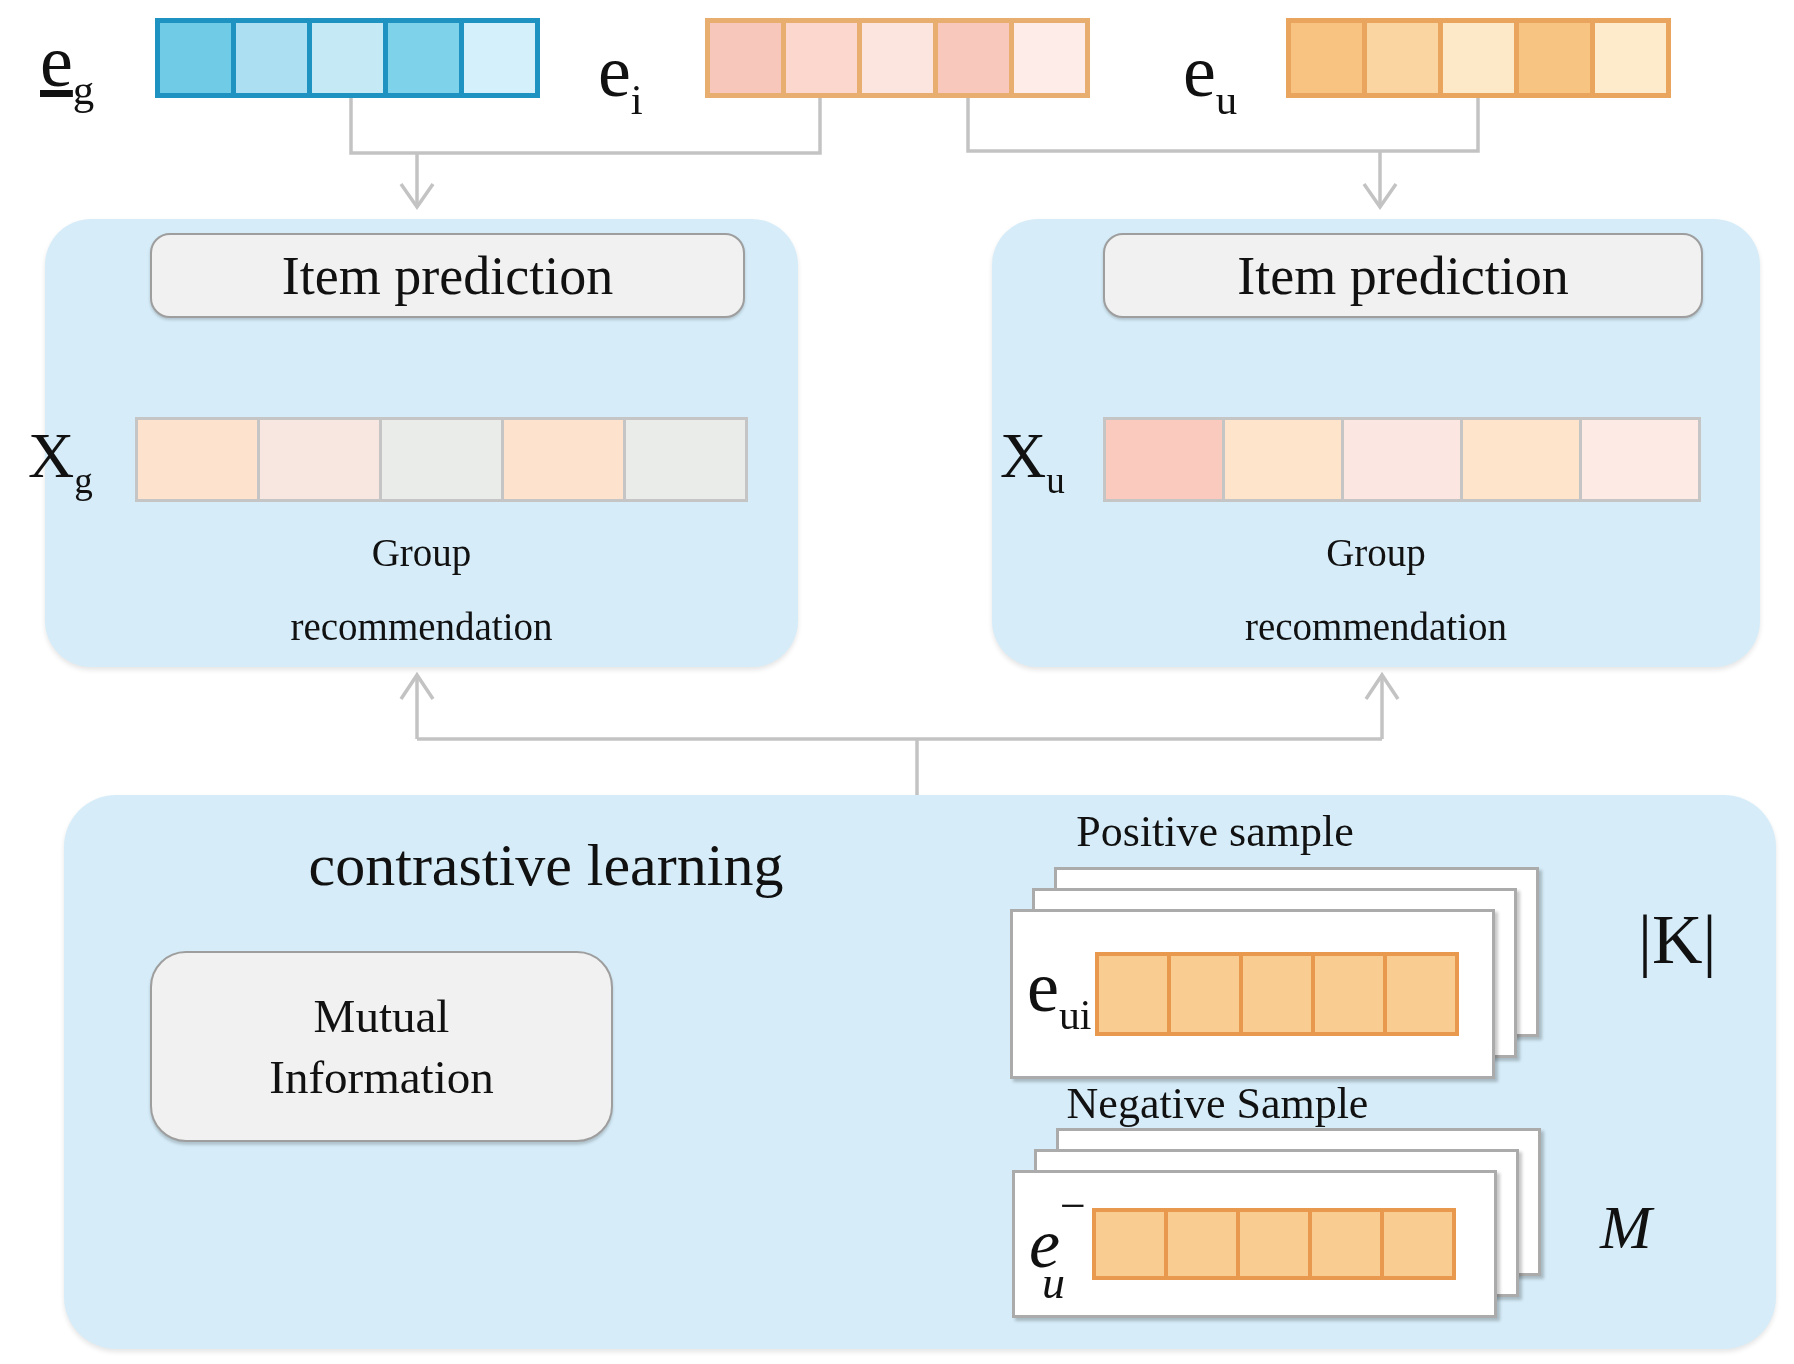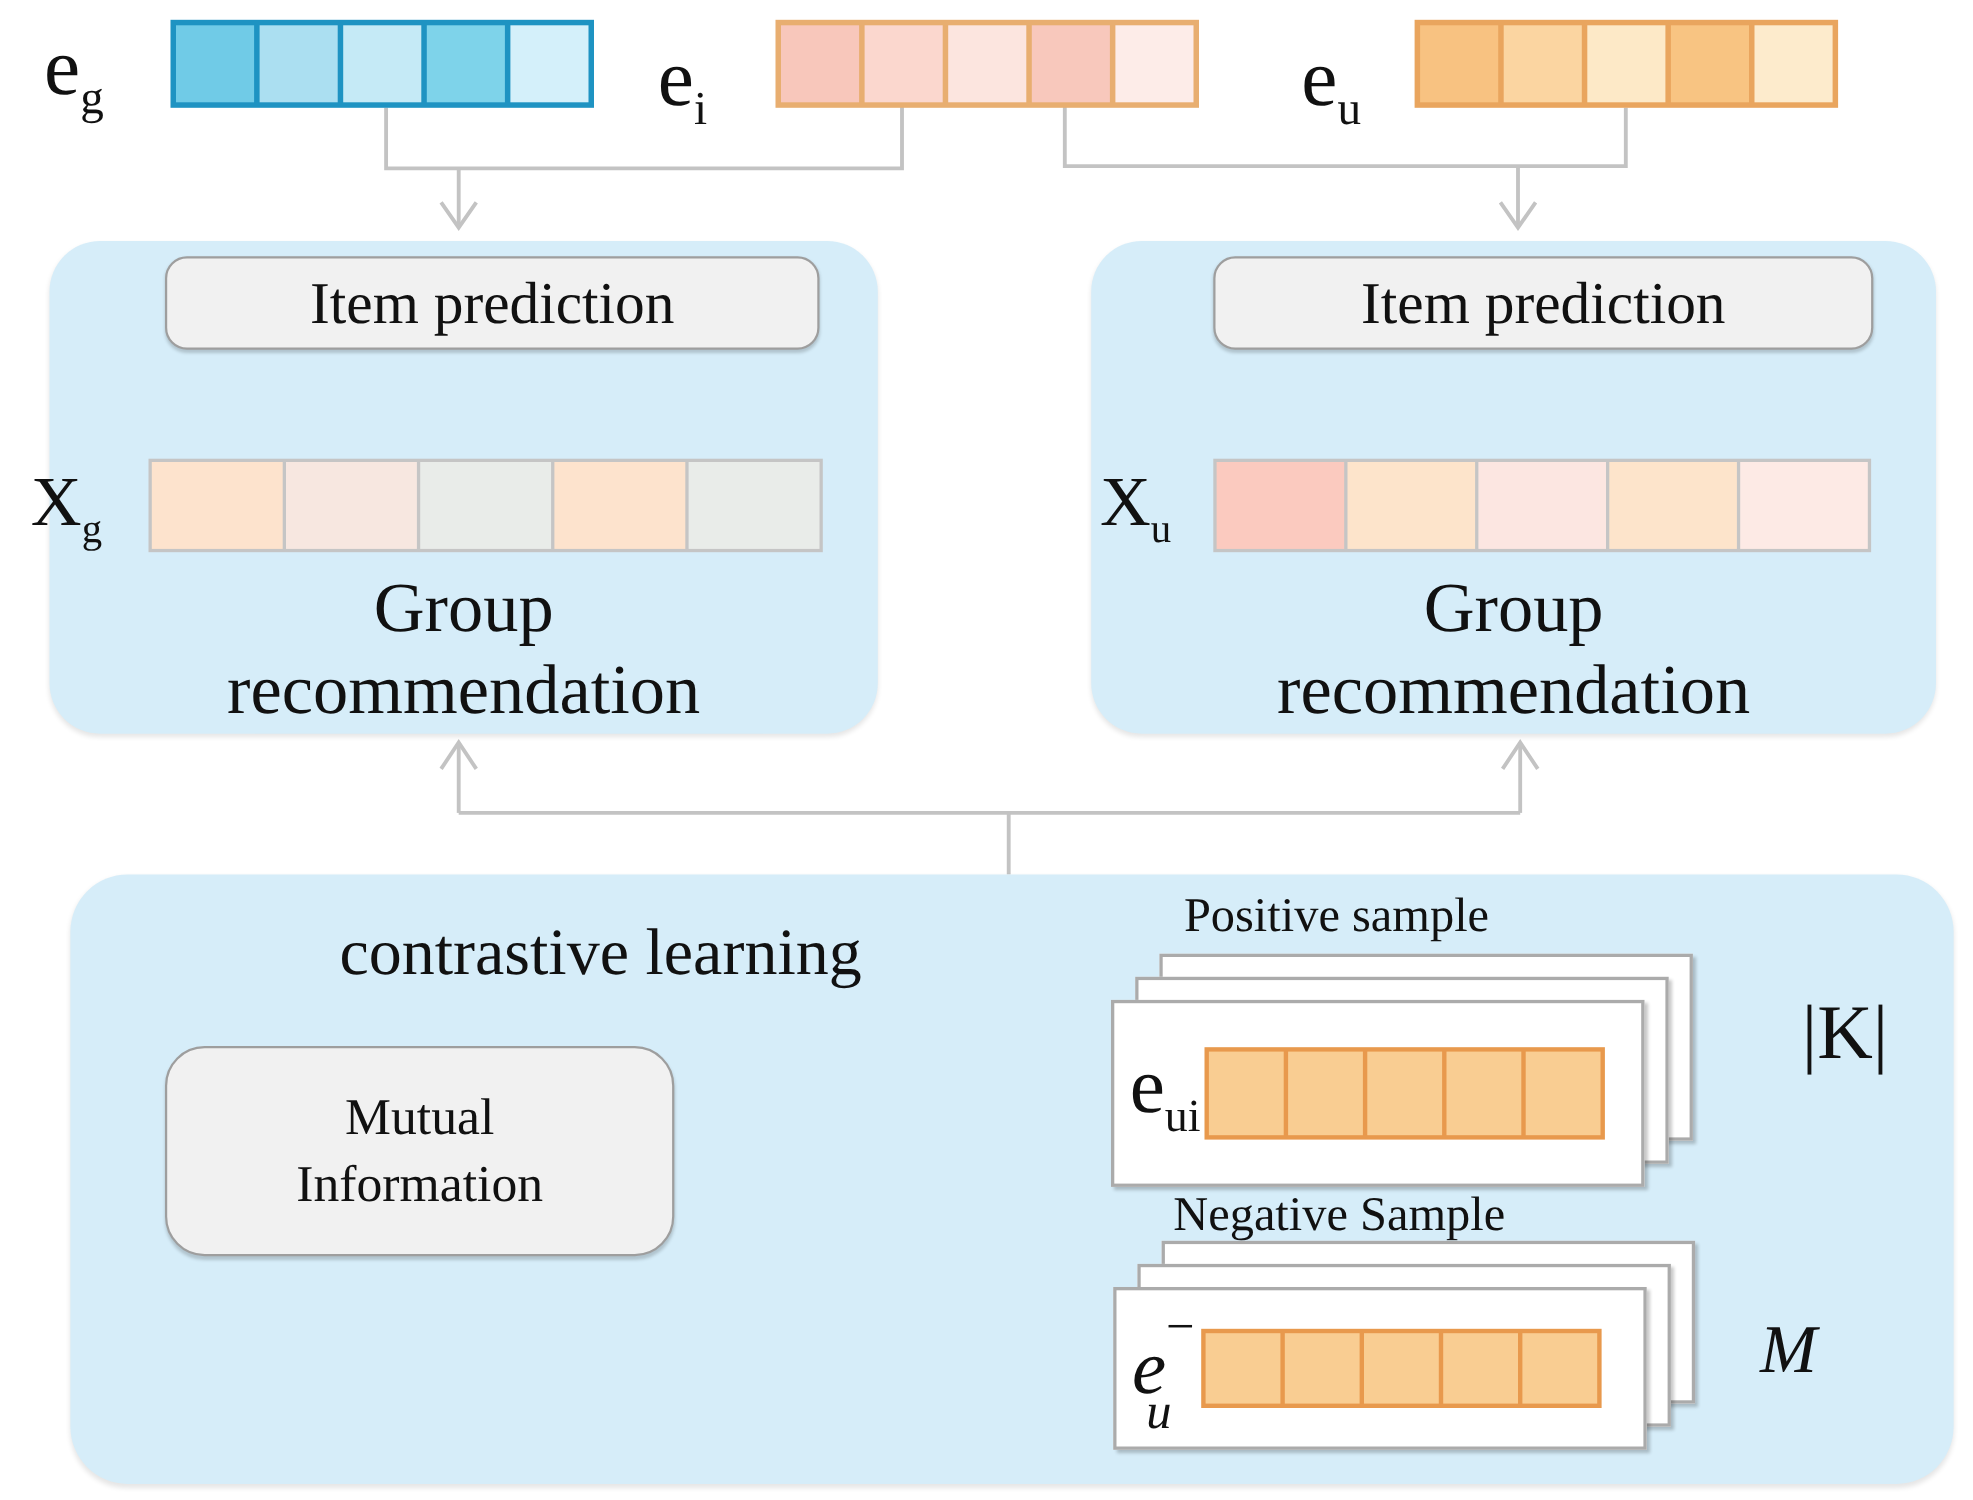--- a/index.html
+++ b/index.html
@@ -43,21 +43,21 @@
     display:flex; align-items:center; justify-content:center;
     font-size:54px; box-shadow:0 2px 3px rgba(0,0,0,0.18);
   }
   .mim-box {
     position:absolute; background:#f1f1f1; border:2px solid #9e9e9e;
     border-radius:36px; box-sizing:border-box;
     display:flex; flex-direction:column; align-items:center; justify-content:center;
     font-size:47px; line-height:61px; box-shadow:0 3px 3px rgba(0,0,0,0.18);
   }
 
-  .caption { position:absolute; text-align:center; font-size:64px; line-height:74px; }
+  .caption { position:absolute; text-align:center; font-size:39px; line-height:74px; }
   .cl-title { position:absolute; text-align:center; font-size:60px; line-height:1.1; }
   .sample-label { position:absolute; text-align:center; font-size:44px; line-height:1.1; }
 
   
   .card {
     position:absolute; width:485px; background:#ffffff;
     border:3px solid #ababab; box-sizing:border-box;
     box-shadow:3px 3px 3px rgba(0,0,0,0.22);
   }
   .card-pos { height:170px; }
@@ -105,21 +105,21 @@
       <path d="M917 739 V795"></path>
 
       <path d="M1010 973 H818 V1247 H1011"></path>
     </g>
     <g stroke="#c3c3c3" stroke-width="6" fill="none">
       <path d="M818 1100 H642"></path>
       <path d="M672 1076 L636 1100 L672 1124"></path>
     </g>
   </svg>
 
-  <span class="abs emb-label" style="left:40px; top:24px;"><span>e</span><span class="sub">g</span></span>
+  <span class="abs emb-label" style="left:40px; top:24px;text-decoration:underline;"><span>e</span><span class="sub">g</span></span>
   <div class="abs vec vec-emb" style="left: 155px; top: 18px; background: rgb(30, 147, 194);">
       <div class="cell" style="background: rgb(112, 203, 231);"></div>
       <div class="cell" style="background: rgb(171, 223, 241);"></div>
       <div class="cell" style="background: rgb(197, 234, 246);"></div>
       <div class="cell" style="background: rgb(126, 211, 234);"></div>
       <div class="cell" style="background: rgb(212, 240, 250);"></div>
     </div>
 
   <span class="abs emb-label" style="left:598px; top:34px;"><span>e</span><span class="sub">i</span></span>
   <div class="abs vec vec-emb" style="left: 705px; top: 18px; background: rgb(232, 174, 112);">

